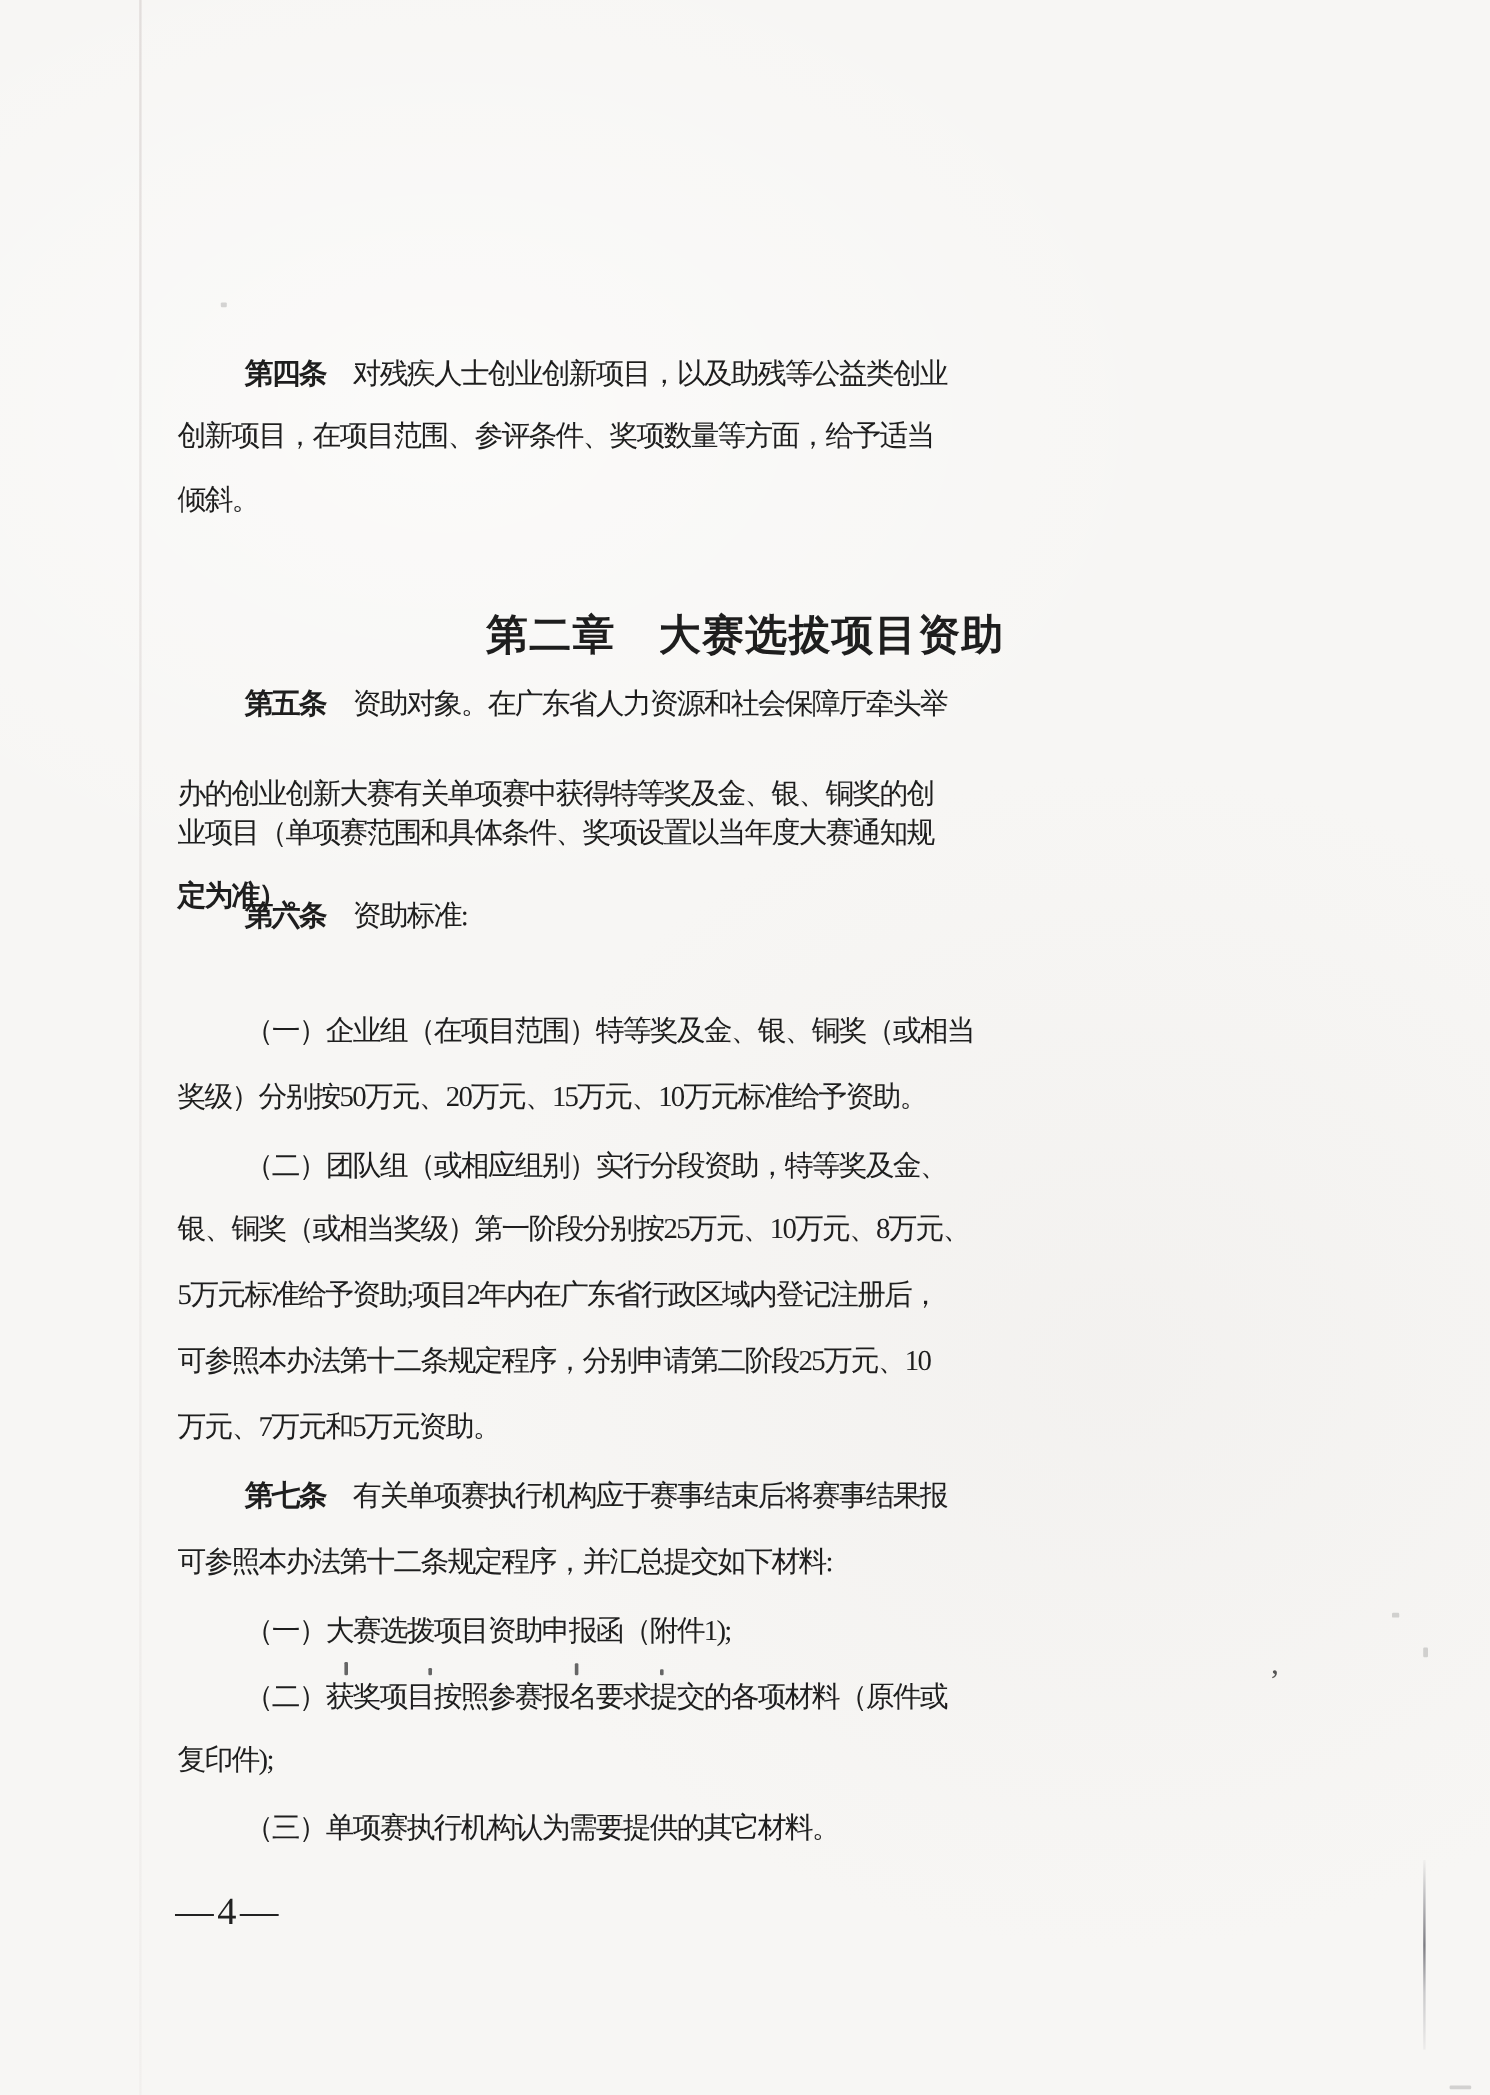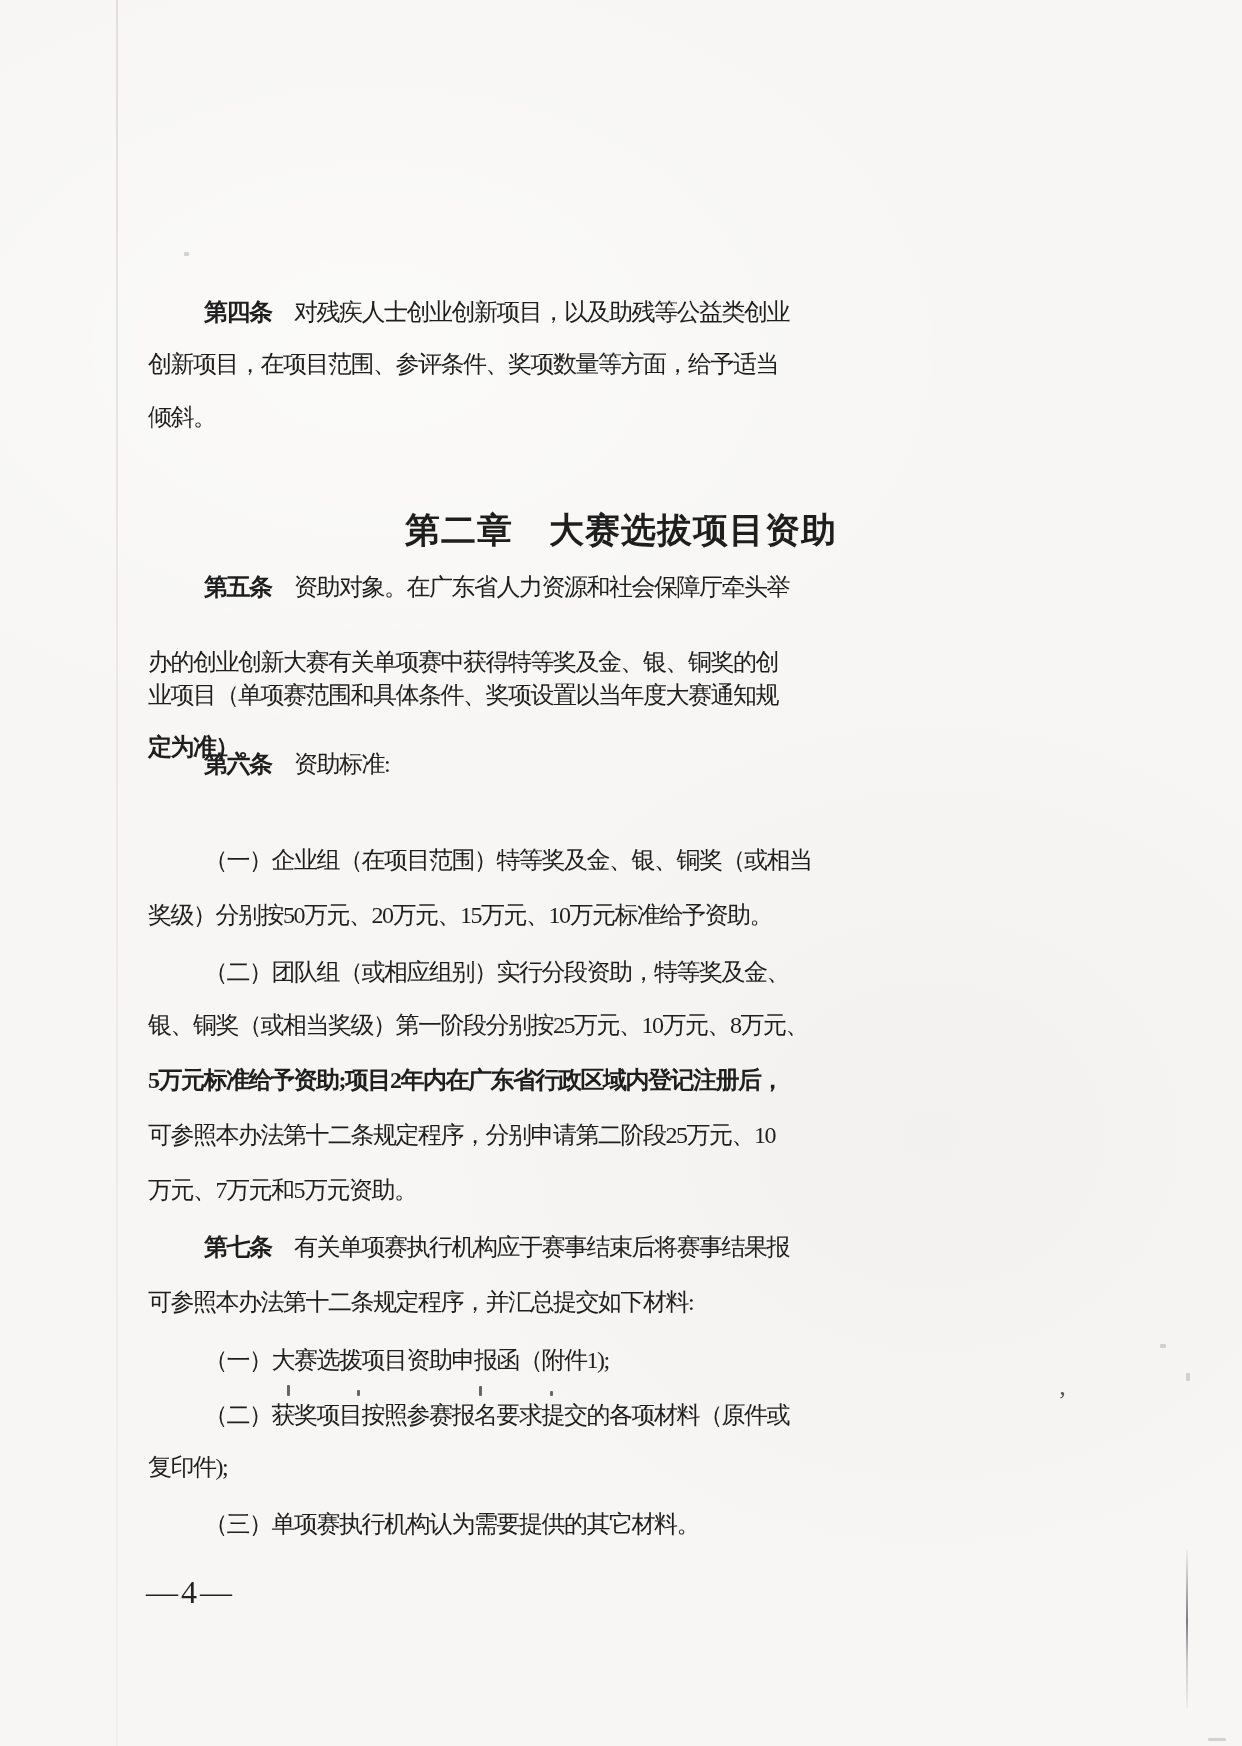--- a/index.html
+++ b/index.html
@@ -84,21 +84,21 @@
       <div class="line center" style="top: 508px;"><span class="seg-bold">第二章　大赛选拔项目资助</span></div>
       <div class="line indent" style="top: 565px;"><span class="seg-bold">第五条</span><span>　资助对象。在广东省人力资源和社会保障厅牵头举</span></div>
       <div class="line" style="top: 617px; margin-top: 23px;"><span>办的创业创新大赛有关单项赛中获得特等奖及金、银、铜奖的创</span></div>
       <div class="line" style="top: 673px;"><span>业项目（单项赛范围和具体条件、奖项设置以当年度大赛通知规</span></div>
       <div class="line" style="top: 725px; font-weight: bold;"><span>定为准）。</span></div>
       <div class="line indent" style="top: 742px;"><span class="seg-bold">第六条</span><span>　资助标准:</span></div>
       <div class="line indent" style="top: 838px;"><span>（一）企业组（在项目范围）特等奖及金、银、铜奖（或相当</span></div>
       <div class="line" style="top: 893px;"><span>奖级）分别按50万元、20万元、15万元、10万元标准给予资助。</span></div>
       <div class="line indent" style="top: 950px;"><span>（二）团队组（或相应组别）实行分段资助，特等奖及金、</span></div>
       <div class="line" style="top: 1003px;"><span>银、铜奖（或相当奖级）第一阶段分别按25万元、10万元、8万元、</span></div>
-      <div class="line" style="top: 1058px; font-weight: bold;"><span>5万元标准给予资助;项目2年内在广东省行政区域内登记注册后，</span></div>
+      <div class="line" style="top: 1058px;"><span>5万元标准给予资助;项目2年内在广东省行政区域内登记注册后，</span></div>
       <div class="line" style="top: 1113px;"><span>可参照本办法第十二条规定程序，分别申请第二阶段25万元、10</span></div>
       <div class="line" style="top: 1168px;"><span>万元、7万元和5万元资助。</span></div>
       <div class="line indent" style="top: 1225px;"><span class="seg-bold">第七条</span><span>　有关单项赛执行机构应于赛事结束后将赛事结果报</span></div>
       <div class="line" style="top: 1280px;"><span>可参照本办法第十二条规定程序，并汇总提交如下材料:</span></div>
       <div class="line indent" style="top: 1338px;"><span>（一）大赛选拨项目资助申报函（附件1);</span></div>
       <div class="line indent" style="top: 1393px;"><span>（二）获奖项目按照参赛报名要求提交的各项材料（原件或</span></div>
       <div class="line" style="top: 1445px;"><span>复印件);</span></div>
       <div class="line indent" style="top: 1502px;"><span>（三）单项赛执行机构认为需要提供的其它材料。</span></div>
     </div>
 

